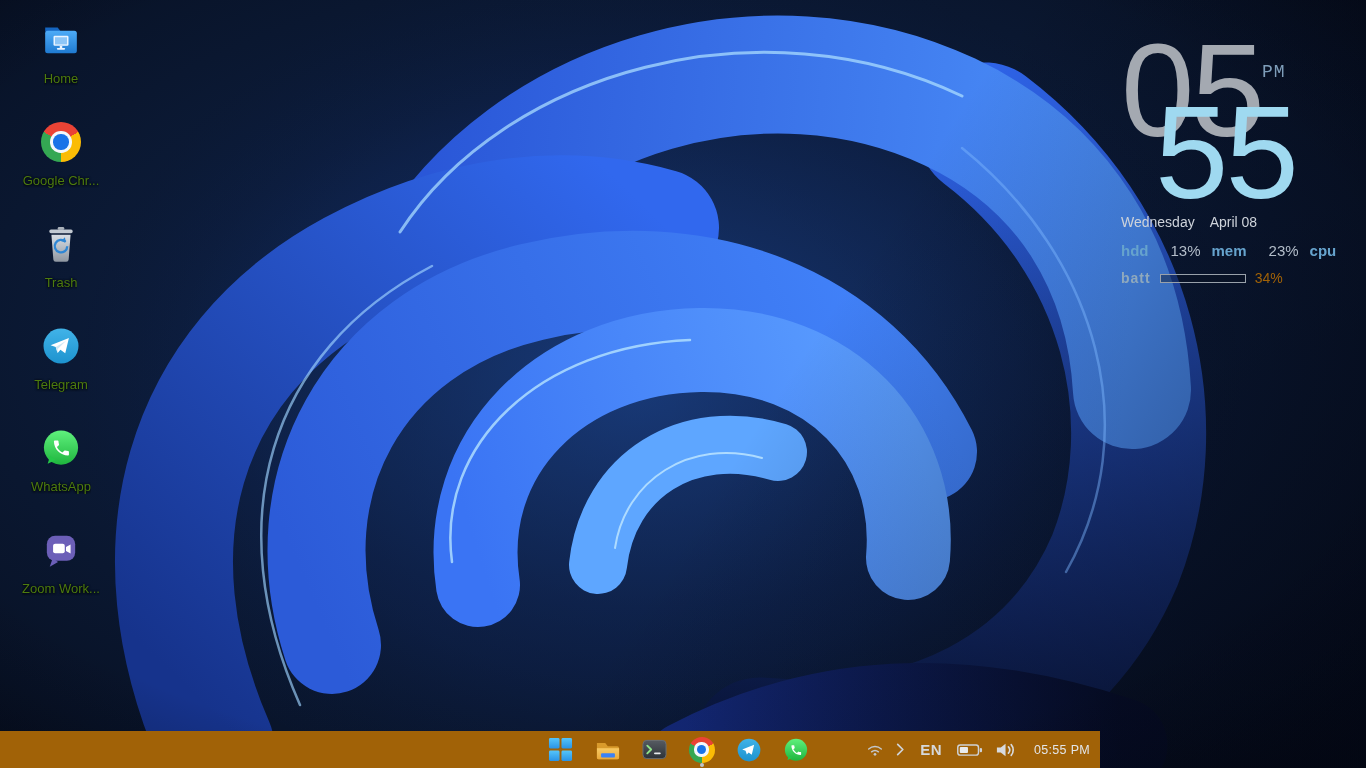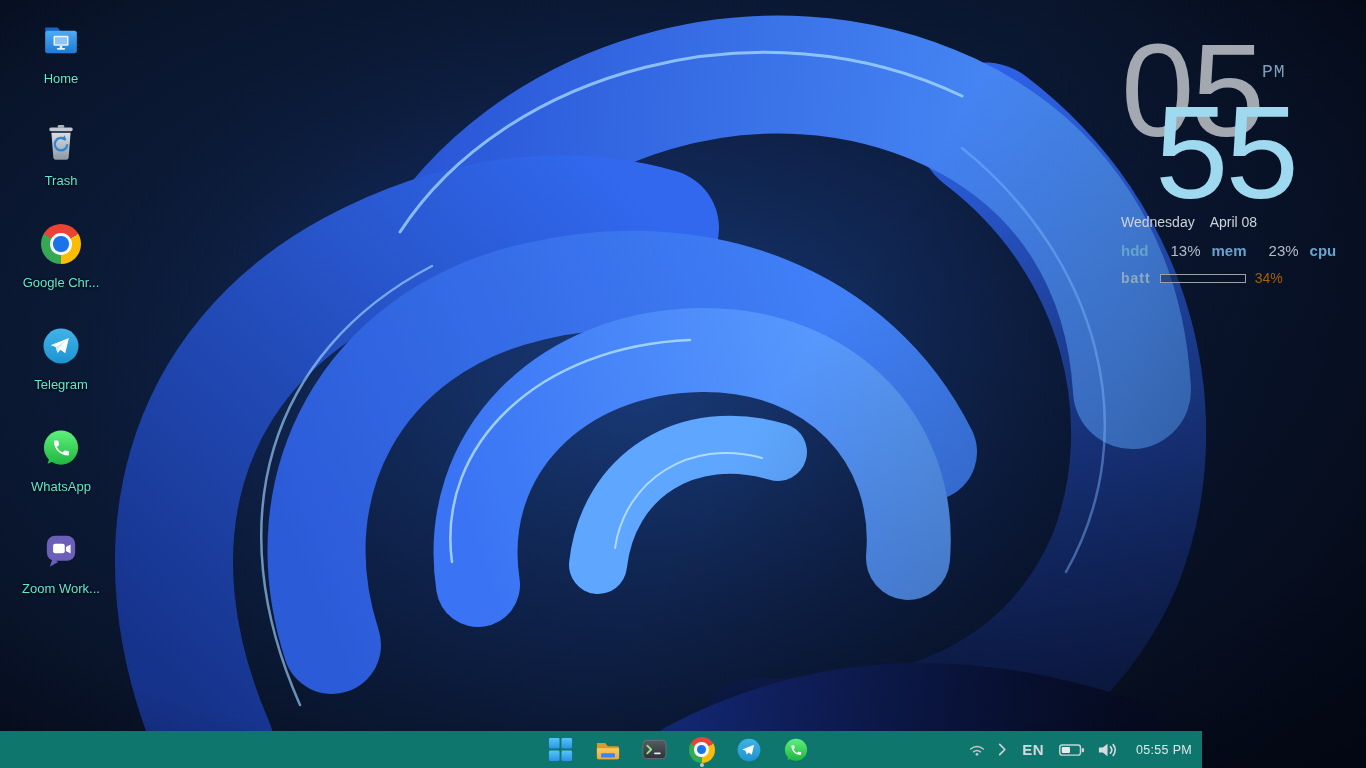--- a/index.html
+++ b/index.html
@@ -11,21 +11,21 @@
   }
   
   .wallpaper { position:absolute; inset:0; width:1366px; height:768px; }
 
   
   .desktop-icons { position:absolute; left:14px; top:8px; width:94px; display:flex; flex-direction:column; }
   .dicon { width:94px; height:102px; padding-top:12px; display:flex; flex-direction:column; align-items:center; cursor:default; border-radius:6px; }
   .dicon .ic { width:40px; height:40px; display:flex; align-items:center; justify-content:center; }
   .dicon .ic svg { width:40px; height:40px; }
   .dicon .lbl {
-    margin-top:11px; font-size:13px; line-height:15px; color:#5eead4;
+    margin-top:11px; font-size:13px; line-height:15px; color:#4d7c0f;
     text-shadow:0 1px 3px rgba(0,0,0,.95), 0 0 2px rgba(0,0,0,.8);
     max-width:92px; white-space:nowrap; overflow:hidden; text-align:center;
   }
   .chrome-disc { width:40px; height:40px; }
 
   
   .clockw { position:absolute; left:1095px; top:0; width:268px; height:300px; pointer-events:none; }
   .cw-hour { position:absolute; left:26px; top:25px; font-size:132px; line-height:1; color:#a4a9b1; letter-spacing:-3px; }
   .cw-min  { position:absolute; left:60px; top:87px; font-size:132px; line-height:1; color:#9fd9f0; letter-spacing:-3px; z-index:2; }
   .cw-pm   { position:absolute; left:167px; top:62px; font-size:18px; color:#7e9db9; letter-spacing:1px;font-family:Liberation Mono, monospace; }
@@ -34,21 +34,21 @@
   .cw-stats .sl { color:#66a3cd; font-weight:bold; margin-right:22px; }
   .cw-stats .sv { color:#b3bdc9; margin-right:11px;text-align:right; }
   .cw-stats .sv.last { margin-left:8px; margin-right:0; }
   .cw-batt { position:absolute; left:26px; top:270px; font-size:14px; display:flex; align-items:center; }
   .cw-batt .bl { color:#8fa9bd; font-weight:bold; letter-spacing:1px; }
   .cw-batt-bar { width:86px; height:9px; border:1px solid #99a1aa; margin:0 9px; background:rgba(10,18,32,.4); }
   .cw-batt-fill { height:100%; background:#ccd5de; }
   .cw-batt .bv { color:#a16207; }
 
   
-  .taskbar { position:absolute; left:0; bottom:0; width:1202px; height:37px; background:#0f766e; z-index:5; }
+  .taskbar { position:absolute; left:0; bottom:0; width:1100px; height:37px; background:#a16207; z-index:5; }
   .tb-center { position:absolute; left:547px; top:0; height:37px; display:flex; align-items:center; gap:20px; }
   .tb-btn { width:27px; height:27px; display:flex; align-items:center; justify-content:center; border-radius:4px; cursor:pointer; position:relative; }
   .tb-btn svg { display:block; }
   .run-dot { position:absolute; left:50%; transform:translateX(-50%); bottom:-4px; width:4px; height:4px; border-radius:50%; background:#bfc3c8; }
   .chrome-disc-sm { width:26px; height:26px; }
   .tb-tray { position:absolute; right:6px; top:0; height:37px; display:flex; align-items:center; gap:12px; }
   .tray-item { display:flex; align-items:center; justify-content:center; cursor:pointer; }
   .tray-lang { font-size:15px; font-weight:bold; color:#d5d8dc; letter-spacing:.5px; padding:0 3px; }
   .tray-time { font-size:12.5px; color:#e2e5e9; padding:0 4px; letter-spacing:.3px; }
 
@@ -152,42 +152,42 @@
         <rect x="16.8" y="20.7" width="14.4" height="8.6" fill="#8ec6f7"></rect>
         <rect x="22.5" y="31" width="3" height="2.6" fill="#eaf4ff"></rect>
         <rect x="19" y="33.6" width="10" height="2" rx="1" fill="#eaf4ff"></rect>
       </svg>
     </div>
     <div class="lbl">Home</div>
   </div>
 
   <div class="dicon">
     <div class="ic">
+      <div class="chromelogo chrome-disc"></div>
+    </div>
+    <div class="lbl">Google Chr...</div>
+  </div>
+
+  <div class="dicon">
+    <div class="ic">
       <svg viewBox="0 0 48 48">
         <defs>
             <linearGradient id="gTrash" x1="0" y1="0" x2="0" y2="1">
           <stop offset="0" stop-color="#d9dee4"></stop>
               <stop offset="1" stop-color="#8f97a1"></stop>
             </linearGradient>
           </defs>
         <rect x="20" y="3.5" width="8" height="3.5" rx="1.75" fill="#aab1ba"></rect>
         <rect x="10" y="6.5" width="28" height="4.5" rx="2" fill="#c3cad2"></rect>
         <path d="M12.5 13 h23 l-2.3 29.5 a3 3 0 0 1 -3 2.8 h-12.4 a3 3 0 0 1 -3 -2.8 z" fill="url(#gTrash)"></path>
         <path d="M29.5 21.5 a7.5 7.5 0 1 0 2 5.2" stroke="#2e86d4" stroke-width="2.8" fill="none"></path>
         <path d="M28.6 16 l1.4 6 -5.8 -1.2 z" fill="#2e86d4"></path>
       </svg>
     </div>
     <div class="lbl">Trash</div>
-  </div>
-
-  <div class="dicon">
-    <div class="ic">
-      <div class="chromelogo chrome-disc"></div>
-    </div>
-    <div class="lbl">Google Chr...</div>
   </div>
 
   <div class="dicon">
     <div class="ic">
       <svg viewBox="0 0 48 48">
         <defs>
             <linearGradient id="gTg" x1="0" y1="0" x2="0" y2="1">
           <stop offset="0" stop-color="#41b3e8"></stop>
               <stop offset="1" stop-color="#1d93cf"></stop>
             </linearGradient>

